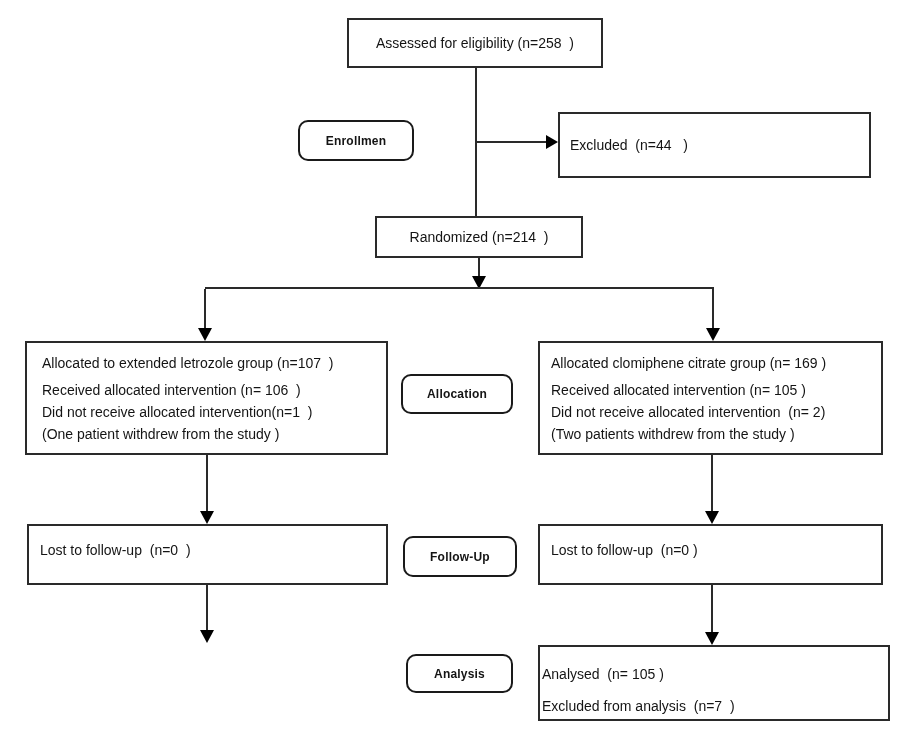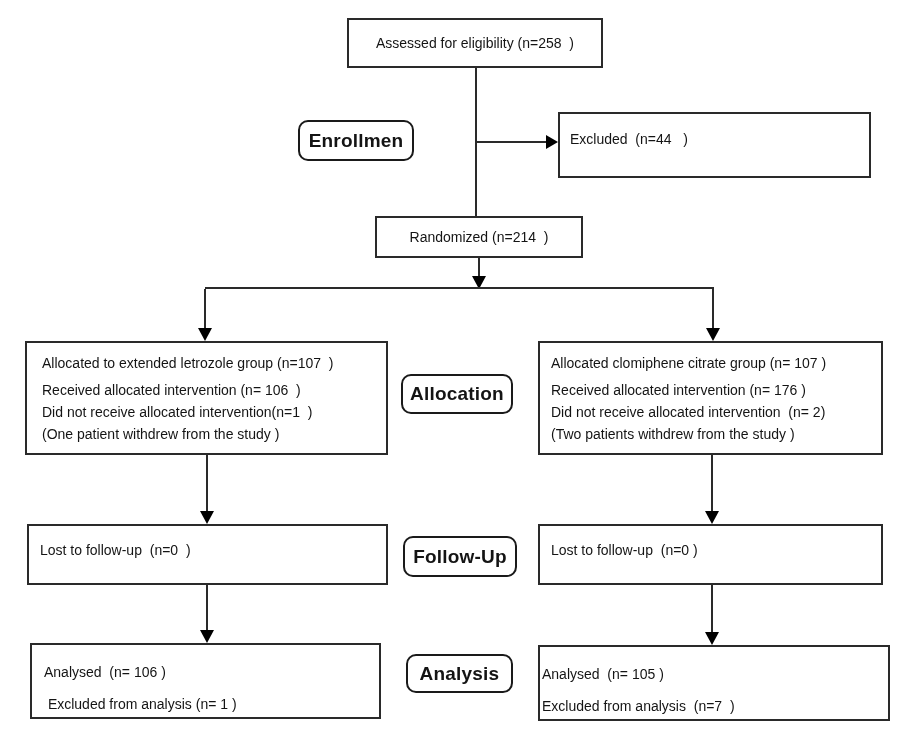--- a/index.html
+++ b/index.html
@@ -29,21 +29,21 @@
   .center-box .line { text-align: center; }
   .stage {
     position: absolute;
     box-sizing: border-box;
     background: #ffffff;
     border: 2.5px solid #1a1a1a;
     border-radius: 10px;
     display: flex;
     align-items: center;
     justify-content: center;
-    font-size: 19px;
+    font-size: 12px;
     font-weight: bold;
     letter-spacing: 0.2px;
     white-space: pre;
   }
   .vline, .hline { position: absolute; background: #2a2a2a; }
   .arr-down {
     position: absolute;
     width: 0; height: 0;
     border-left: 7px solid transparent;
     border-right: 7px solid transparent;
@@ -52,21 +52,21 @@
   .arr-right {
     position: absolute;
     width: 0; height: 0;
     border-top: 7px solid transparent;
     border-bottom: 7px solid transparent;
     border-left: 12px solid #000000;
   }
 
   
   #assessed   { left: 347px; top: 18px;  width: 256px; height: 50px; }
-  #excluded   { left: 558px; top: 112px; width: 313px; height: 66px; padding: 11px 8px 0 10px; line-height: 29px; }
+  #excluded   { left: 558px; top: 112px; width: 313px; height: 66px; padding: 17px 8px 0 10px; line-height: 29px; }
   #randomized { left: 375px; top: 216px; width: 208px; height: 42px; }
   #alloc-left  { left: 25px;  top: 341px; width: 363px; height: 114px; padding: 9px 6px 0 15px; }
   #alloc-right { left: 538px; top: 341px; width: 345px; height: 114px; padding: 9px 6px 0 11px; }
   #alloc-left .line:first-child, #alloc-right .line:first-child { margin-bottom: 5px; }
   #fu-left    { left: 27px;  top: 524px; width: 361px; height: 61px; padding: 13px 6px 0 11px; }
   #fu-right   { left: 538px; top: 524px; width: 345px; height: 61px; padding: 13px 6px 0 11px; }
   #an-left    { left: 30px;  top: 643px; width: 351px; height: 76px; padding: 11px 6px 0 12px; line-height: 32px; }
   #an-right   { left: 538px; top: 645px; width: 352px; height: 76px; padding: 11px 6px 0 2px; line-height: 32px; }
 
   
@@ -101,42 +101,38 @@
     <span class="line">Received allocated intervention (n= 106  )</span>
     <span class="line">Did not receive allocated intervention(n=1  )</span>
     <span class="line">(One patient withdrew from the study )</span>
   </div>
 
   <div class="stage" id="stage-allocation">
     <span>Allocation</span>
   </div>
 
   <div class="box" id="alloc-right">
-    <span class="line">Allocated clomiphene citrate group (n= 107 )</span>
-    <span class="line">Received allocated intervention (n= 176 )</span>
+    <span class="line">Allocated clomiphene citrate group (n= 169 )</span>
+    <span class="line">Received allocated intervention (n= 105 )</span>
     <span class="line">Did not receive allocated intervention  (n= 2)</span>
     <span class="line">(Two patients withdrew from the study )</span>
   </div>
 
   <div class="box" id="fu-left">
     <span class="line">Lost to follow-up  (n=0  )</span>
   </div>
 
   <div class="stage" id="stage-followup">
     <span>Follow-Up</span>
   </div>
 
   <div class="box" id="fu-right">
     <span class="line">Lost to follow-up  (n=0 )</span>
   </div>
 
-  <div class="box" id="an-left">
-    <span class="line">Analysed  (n= 106 )</span>
-    <span class="line"> Excluded from analysis (n= 1 )</span>
-  </div>
 
   <div class="stage" id="stage-analysis">
     <span>Analysis</span>
   </div>
 
   <div class="box" id="an-right">
     <span class="line">Analysed  (n= 105 )</span>
     <span class="line">Excluded from analysis  (n=7  )</span>
   </div>
 

